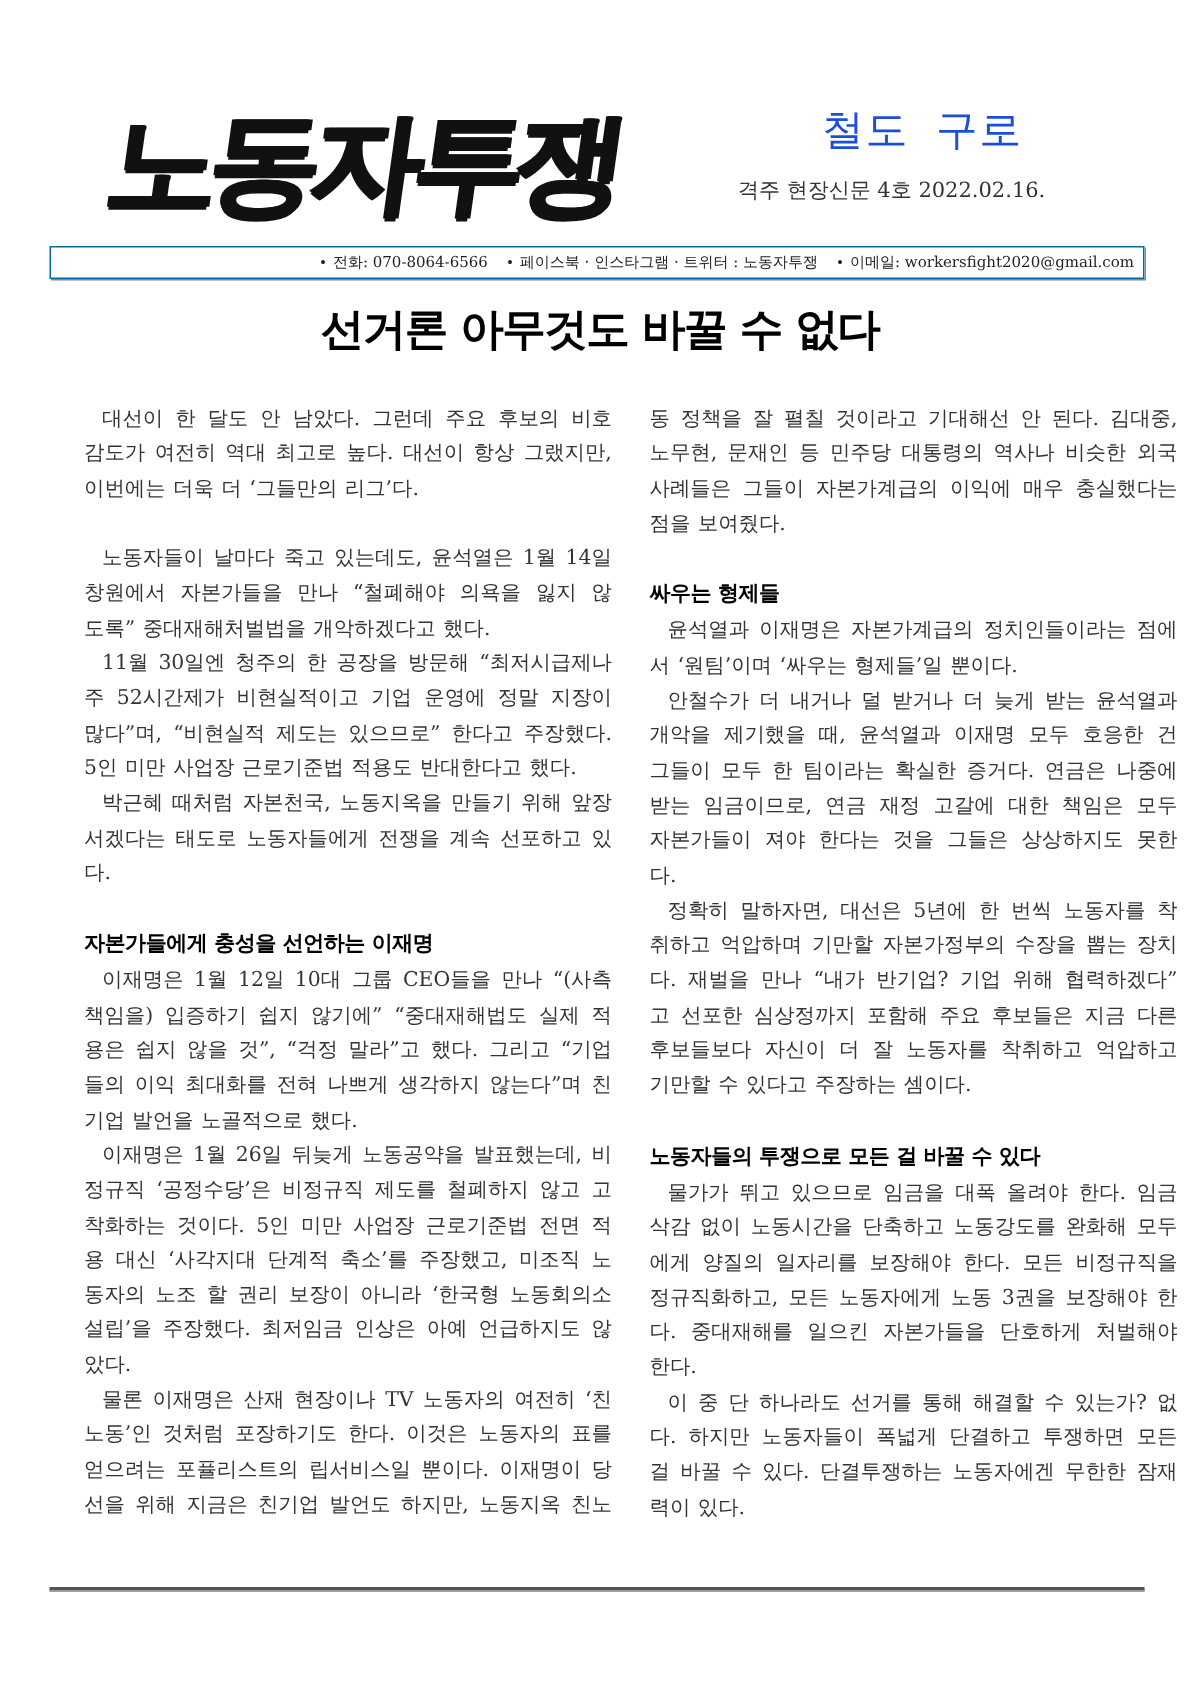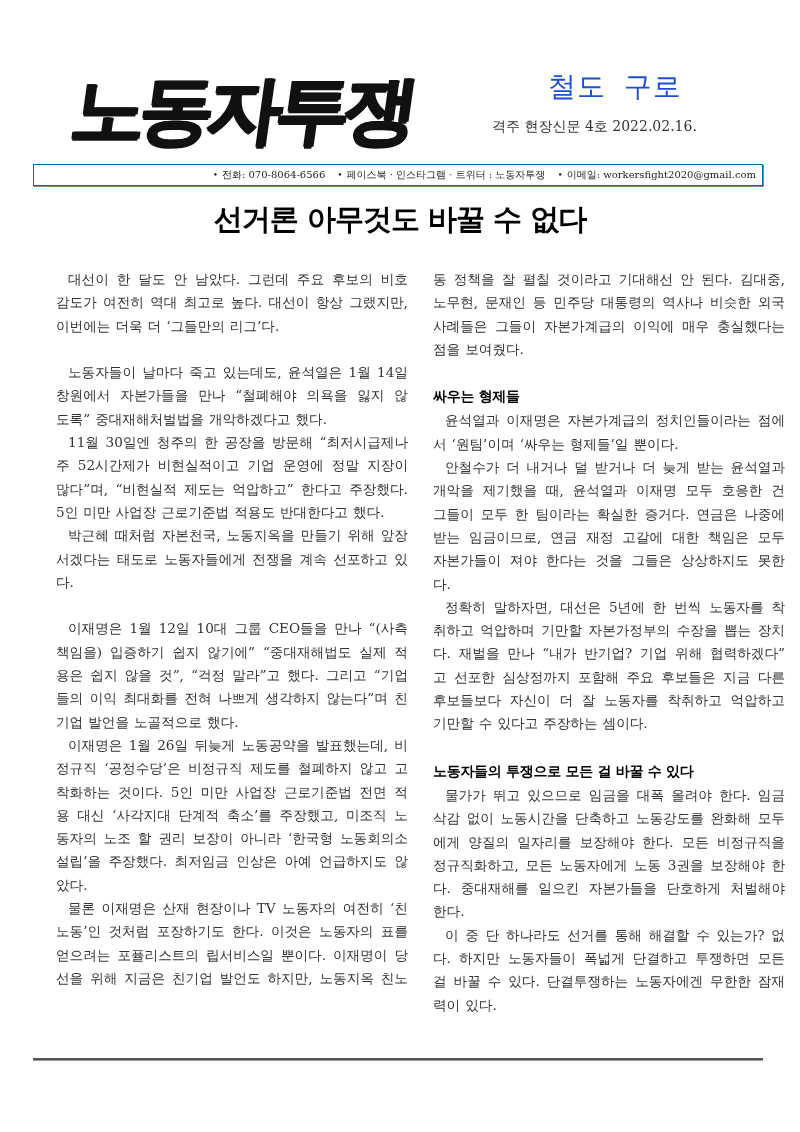--- a/index.html
+++ b/index.html
@@ -133,21 +133,21 @@
       <span class="w">비현실적이고</span>
       <span class="w">기업</span>
       <span class="w">운영에</span>
       <span class="w">정말</span>
       <span class="w">지장이</span>
     </div>
     <div class="line">
       <span class="w">많다”며,</span>
       <span class="w">“비현실적</span>
       <span class="w">제도는</span>
-      <span class="w">억압하고”</span>
+      <span class="w">있으므로”</span>
       <span class="w">한다고</span>
       <span class="w">주장했다.</span>
     </div>
     <div class="line last">
       <span class="w">5인</span>
       <span class="w">미만</span>
       <span class="w">사업장</span>
       <span class="w">근로기준법</span>
       <span class="w">적용도</span>
       <span class="w">반대한다고</span>
@@ -168,20 +168,21 @@
       <span class="w">노동자들에게</span>
       <span class="w">전쟁을</span>
       <span class="w">계속</span>
       <span class="w">선포하고</span>
       <span class="w">있</span>
     </div>
     <div class="line last">
       <span class="w">다.</span>
     </div>
     <div class="gap"></div>
+    <div class="subhead">자본가들에게 충성을 선언하는 이재명</div>
     <div class="line indent">
       <span class="w">이재명은</span>
       <span class="w">1월</span>
       <span class="w">12일</span>
       <span class="w">10대</span>
       <span class="w">그룹</span>
       <span class="w">CEO들을</span>
       <span class="w">만나</span>
       <span class="w">“(사측</span>
     </div>

